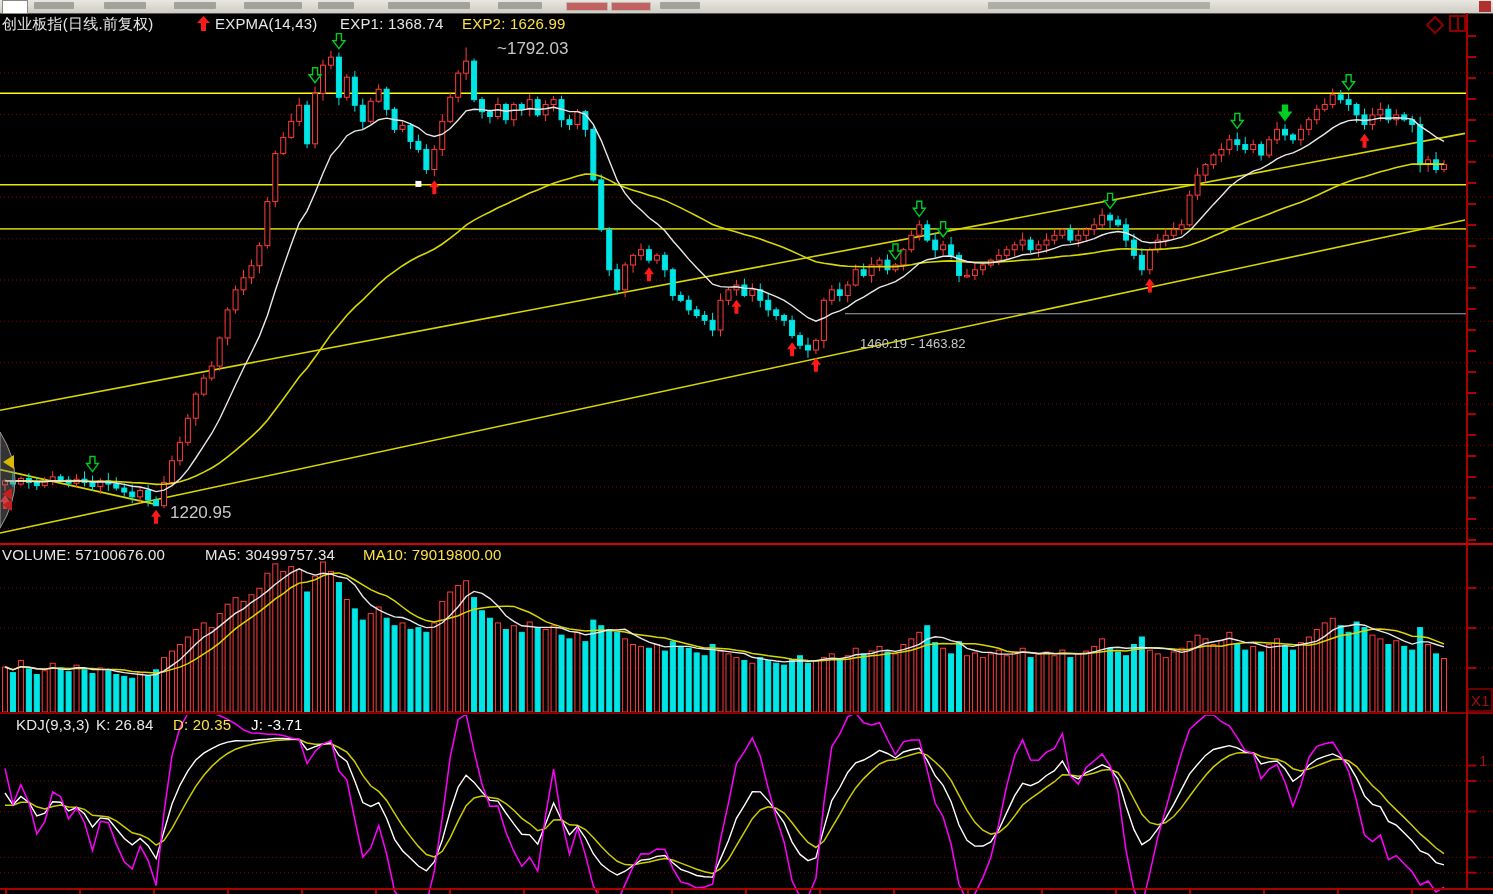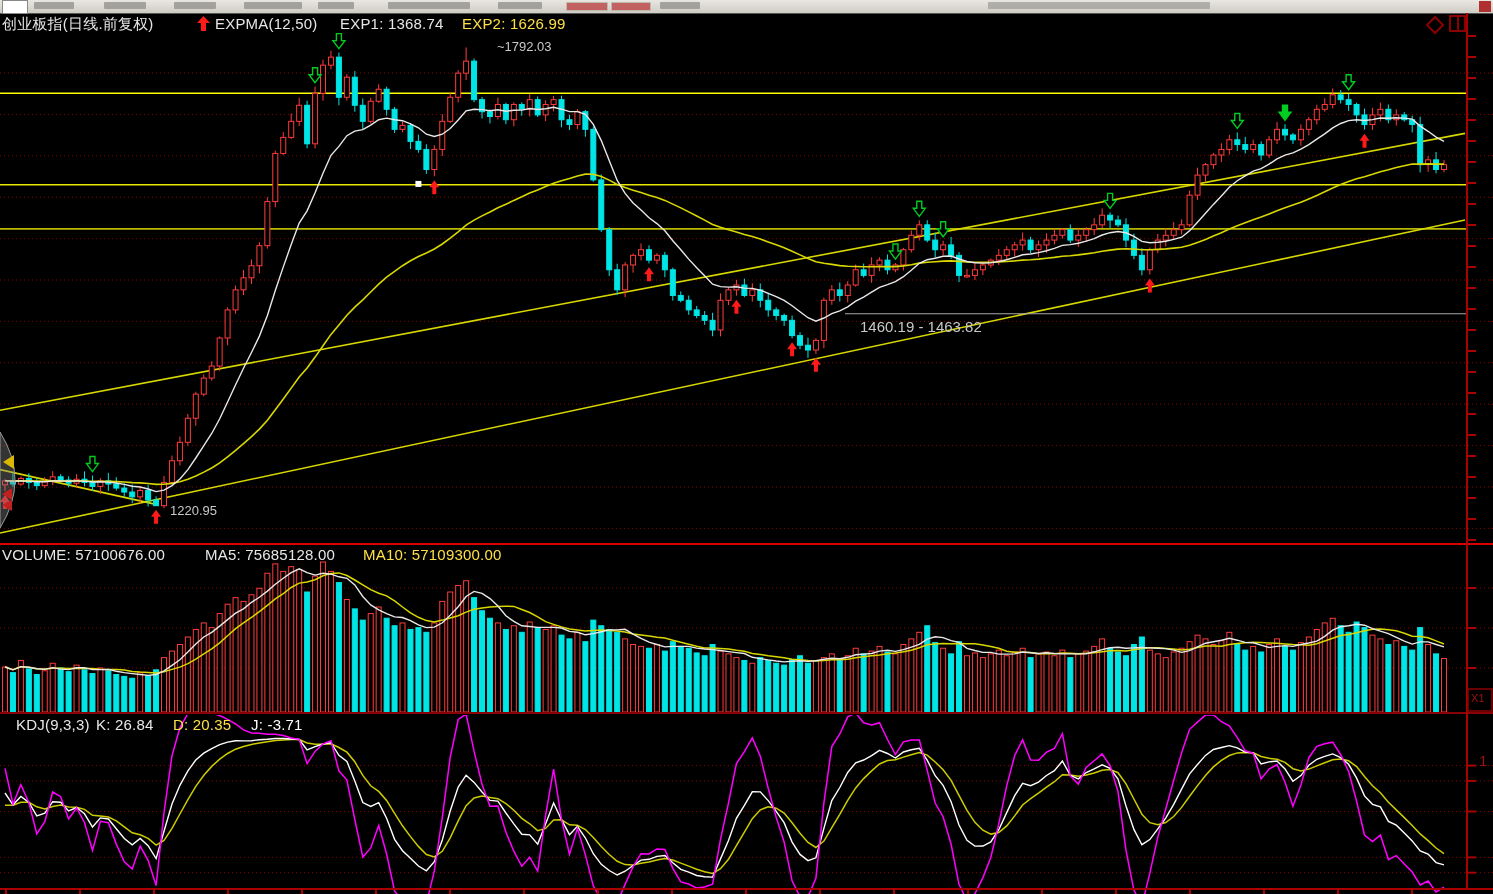--- a/index.html
+++ b/index.html
@@ -7,21 +7,21 @@
        font-family:"Liberation Sans","DejaVu Sans",sans-serif;}
   
   #menubar{position:absolute;left:0;top:0;width:1493px;height:13px;
 .           background:linear-gradient(#e8e6e0,#cfccc4);border-bottom:1px solid #555;}
   #menubar{background:linear-gradient(#e9e7e1,#cfccc4);}
   .smudge{position:absolute;top:2px;height:7px;background:#8f8d88;border-radius:1px;opacity:.75;}
   .smudge.red{background:#c05555;opacity:.9;border:1px solid #b9b6ae;}
   #menu-doc{position:absolute;left:2px;top:0;width:24px;height:12px;background:#fff;border:1px solid #888;}
   #menu-close{position:absolute;right:2px;top:1px;width:12px;height:11px;background:#b03030;}
   .lbl{position:absolute;font-size:15px;letter-spacing:.2px;white-space:pre;z-index:5;}
-  .ann{position:absolute;color:#c8c8c8;font-size:13px;z-index:5;white-space:pre;}
+  .ann{position:absolute;color:#c8c8c8;font-size:17px;z-index:5;white-space:pre;}
   .w{color:#e6e6e6}.y{color:#fde047}.m{color:#ffffff}.dr{color:#a01010}
   #chart{position:absolute;left:0;top:0;z-index:1;}
   #uparrow-ic{display:inline-block;width:13px;height:15px;vertical-align:-2px;}
 </style>
 </head>
 <body>
 <div id="app">
 
 <div id="menubar">
   <div id="menu-doc"></div>
@@ -714,32 +714,32 @@
       <line x1="1467" y1="872.7" x2="1476" y2="872.7" stroke="#aa0000" stroke-width="2"></line>
       <rect x="1468" y="689" width="24" height="22" fill="none" stroke="#8b0000" stroke-width="1.5"></rect>
     </svg>
 
 <div class="lbl w" style="left:2px;top:15px">创业板指(日线.前复权)</div>
 <span id="uparrow-ic" style="position:absolute;left:197px;top:16px;z-index:5">
   <svg width="13" height="15">
         <path d="M6.5 0 L13 7 L9 7 L9 15 L4 15 L4 7 L0 7 Z" fill="#ff1a1a"></path>
       </svg>
 </span>
-<div class="lbl w" style="left:215px;top:15px">EXPMA(12,50)</div>
+<div class="lbl w" style="left:215px;top:15px">EXPMA(14,43)</div>
 <div class="lbl w" style="left:340px;top:15px">EXP1: 1368.74</div>
 <div class="lbl y" style="left:462px;top:15px">EXP2: 1626.99</div>
 
 <div class="ann" style="left:497px;top:39px">~1792.03</div>
 <div class="ann" style="left:170px;top:503px">1220.95</div>
-<div class="ann" style="left:860px;top:318px;font-size:15px">1460.19 - 1463.82</div>
+<div class="ann" style="left:860px;top:336px;font-size:13px">1460.19 - 1463.82</div>
 
 <div class="lbl w" style="left:2px;top:546px">VOLUME: 57100676.00</div>
-<div class="lbl w" style="left:205px;top:546px">MA5: 75685128.00</div>
-<div class="lbl y" style="left:363px;top:546px">MA10: 57109300.00</div>
-<div class="lbl dr" style="left:1471px;top:692px;font-size:11px">X1</div>
+<div class="lbl w" style="left:205px;top:546px">MA5: 30499757.34</div>
+<div class="lbl y" style="left:363px;top:546px">MA10: 79019800.00</div>
+<div class="lbl dr" style="left:1471px;top:692px;font-size:15px">X1</div>
 
 <div class="lbl w" style="left:16px;top:716px">KDJ(9,3,3)</div>
 <div class="lbl w" style="left:96px;top:716px">K: 26.84</div>
 <div class="lbl y" style="left:173px;top:716px">D: 20.35</div>
 <div class="lbl m" style="left:251px;top:716px">J: -3.71</div>
 <div class="lbl dr" style="left:1479px;top:752px;font-size:15px">1</div>
 
 </div>
 
 </body></html>

